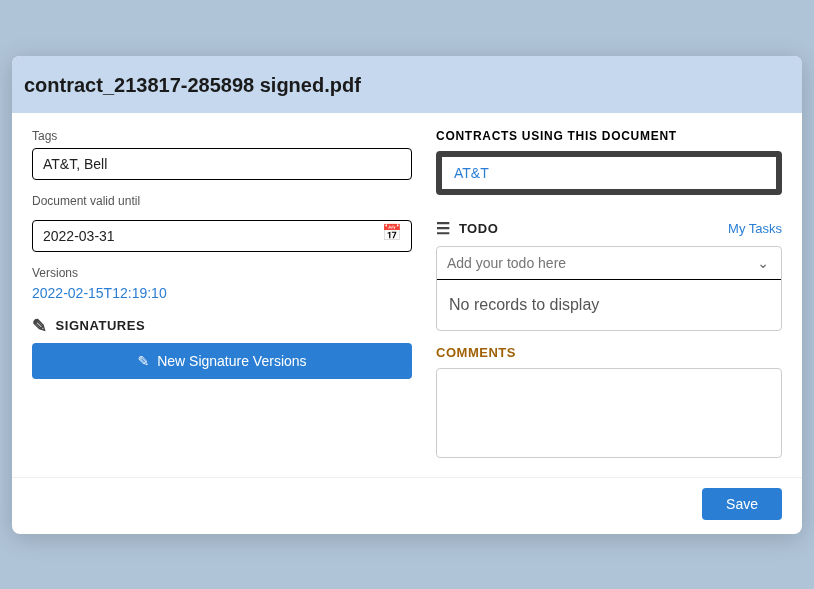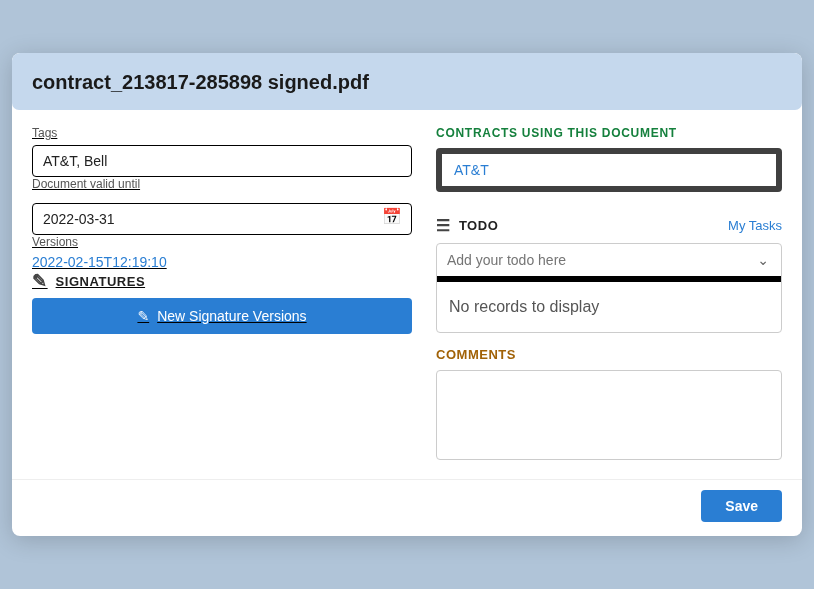--- a/index.html
+++ b/index.html
@@ -18,40 +18,39 @@
       border-radius: 8px;
       width: 790px;
       max-height: 570px;
       box-shadow: 0 4px 24px rgba(0,0,0,0.18);
       display: flex;
       flex-direction: column;
       overflow: hidden;
     }
     .modal-header {
       background: #c5d8ed;
-      padding: 18px 20px 16px 20px;
-      border-radius: 7px;
+      padding: 18px 20px 16px 12px;
     }
     .modal-header h2 {
       font-size: 20px;
       font-weight: 600;
       color: #1a1a1a;
     }
     .modal-body {
       display: flex;
       flex: 1;
       padding: 16px 20px;
       gap: 24px;
       overflow: auto;
     }
     .left-col {
       flex: 0 0 380px;
       display: flex;
       flex-direction: column;
-      text-decoration: underline;
+      gap: 14px;
     }
     .right-col {
       flex: 1;
       display: flex;
       flex-direction: column;
       gap: 14px;
     }
     .field-group label {
       display: block;
       font-size: 12px;
@@ -121,21 +120,21 @@
       width: 100%;
       display: flex;
       align-items: center;
       justify-content: center;
       gap: 8px;
     }
     .contracts-section-title {
       font-size: 12px;
       font-weight: 700;
       letter-spacing: 0.06em;
-      color: #15803d;
+      color: #000000;
       text-transform: uppercase;
       margin-bottom: 8px;
     }
     .contract-tag {
       border: 6px solid #404040;
       border-radius: 4px;
       padding: 8px 12px;
       color: #2a7ed3;
       font-size: 14px;
       margin-bottom: 10px;
@@ -164,21 +163,21 @@
     }
     .todo-box {
       border: 1px solid #ccc;
       border-radius: 4px;
       overflow: hidden;
     }
     .todo-input-row {
       display: flex;
       align-items: center;
       padding: 8px 10px;
-      border-bottom: 6px solid #000000;
+      border-bottom: 1px solid #000000;
       gap: 6px;
     }
     .todo-input-row input {
       flex: 1;
       border: none;
       outline: none;
       font-size: 14px;
       color: #888;
     }
     .todo-dropdown-btn {
@@ -219,21 +218,21 @@
       padding: 10px 20px 14px 20px;
       border-top: 1px solid #eee;
     }
     .btn-save {
       background: #2a7ed3;
       color: #fff;
       border: none;
       border-radius: 4px;
       padding: 8px 24px;
       font-size: 14px;
-      font-weight: 700;
+      font-weight: 400;
       cursor: pointer;
     }
     .checklist-icon {
       font-size: 16px;
       color: #444;
     }
   </style>
 </head>
 <body>
 

